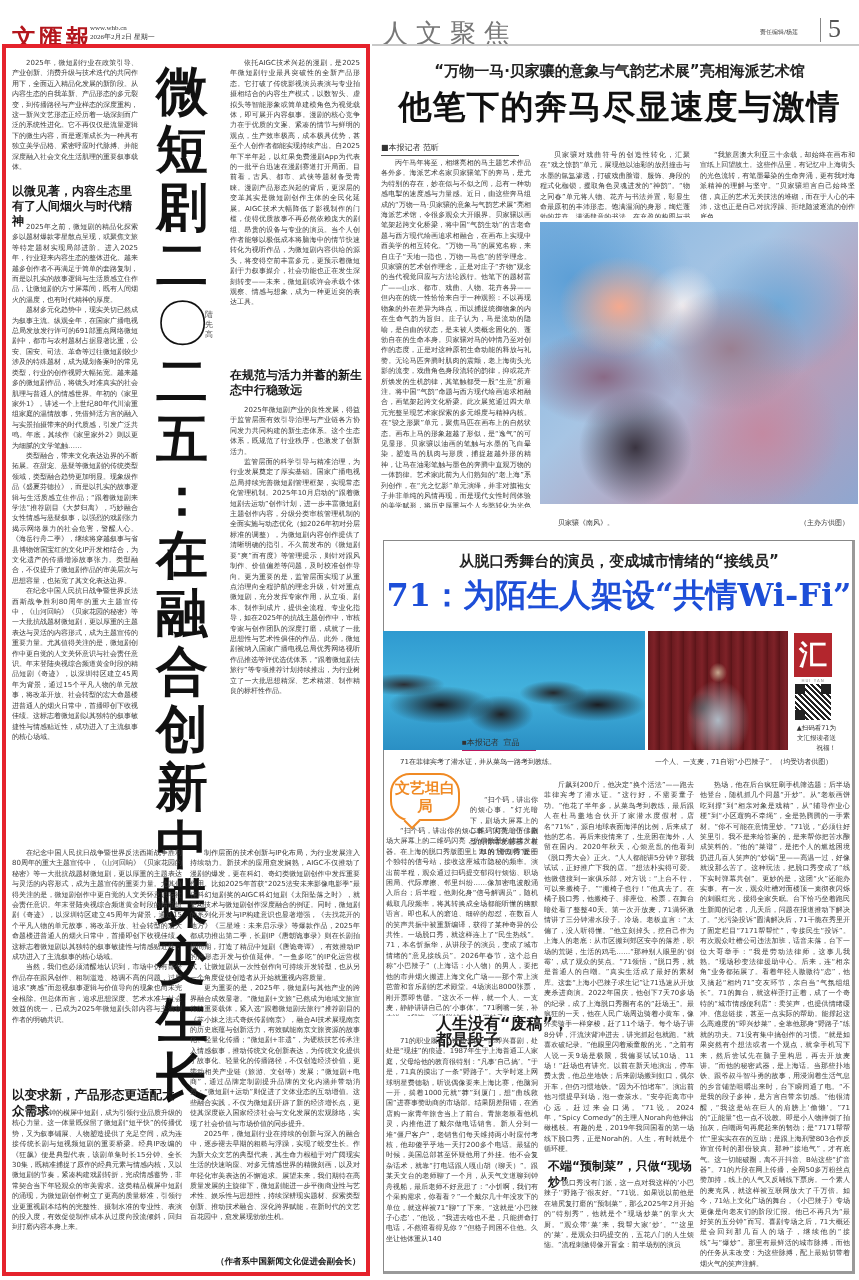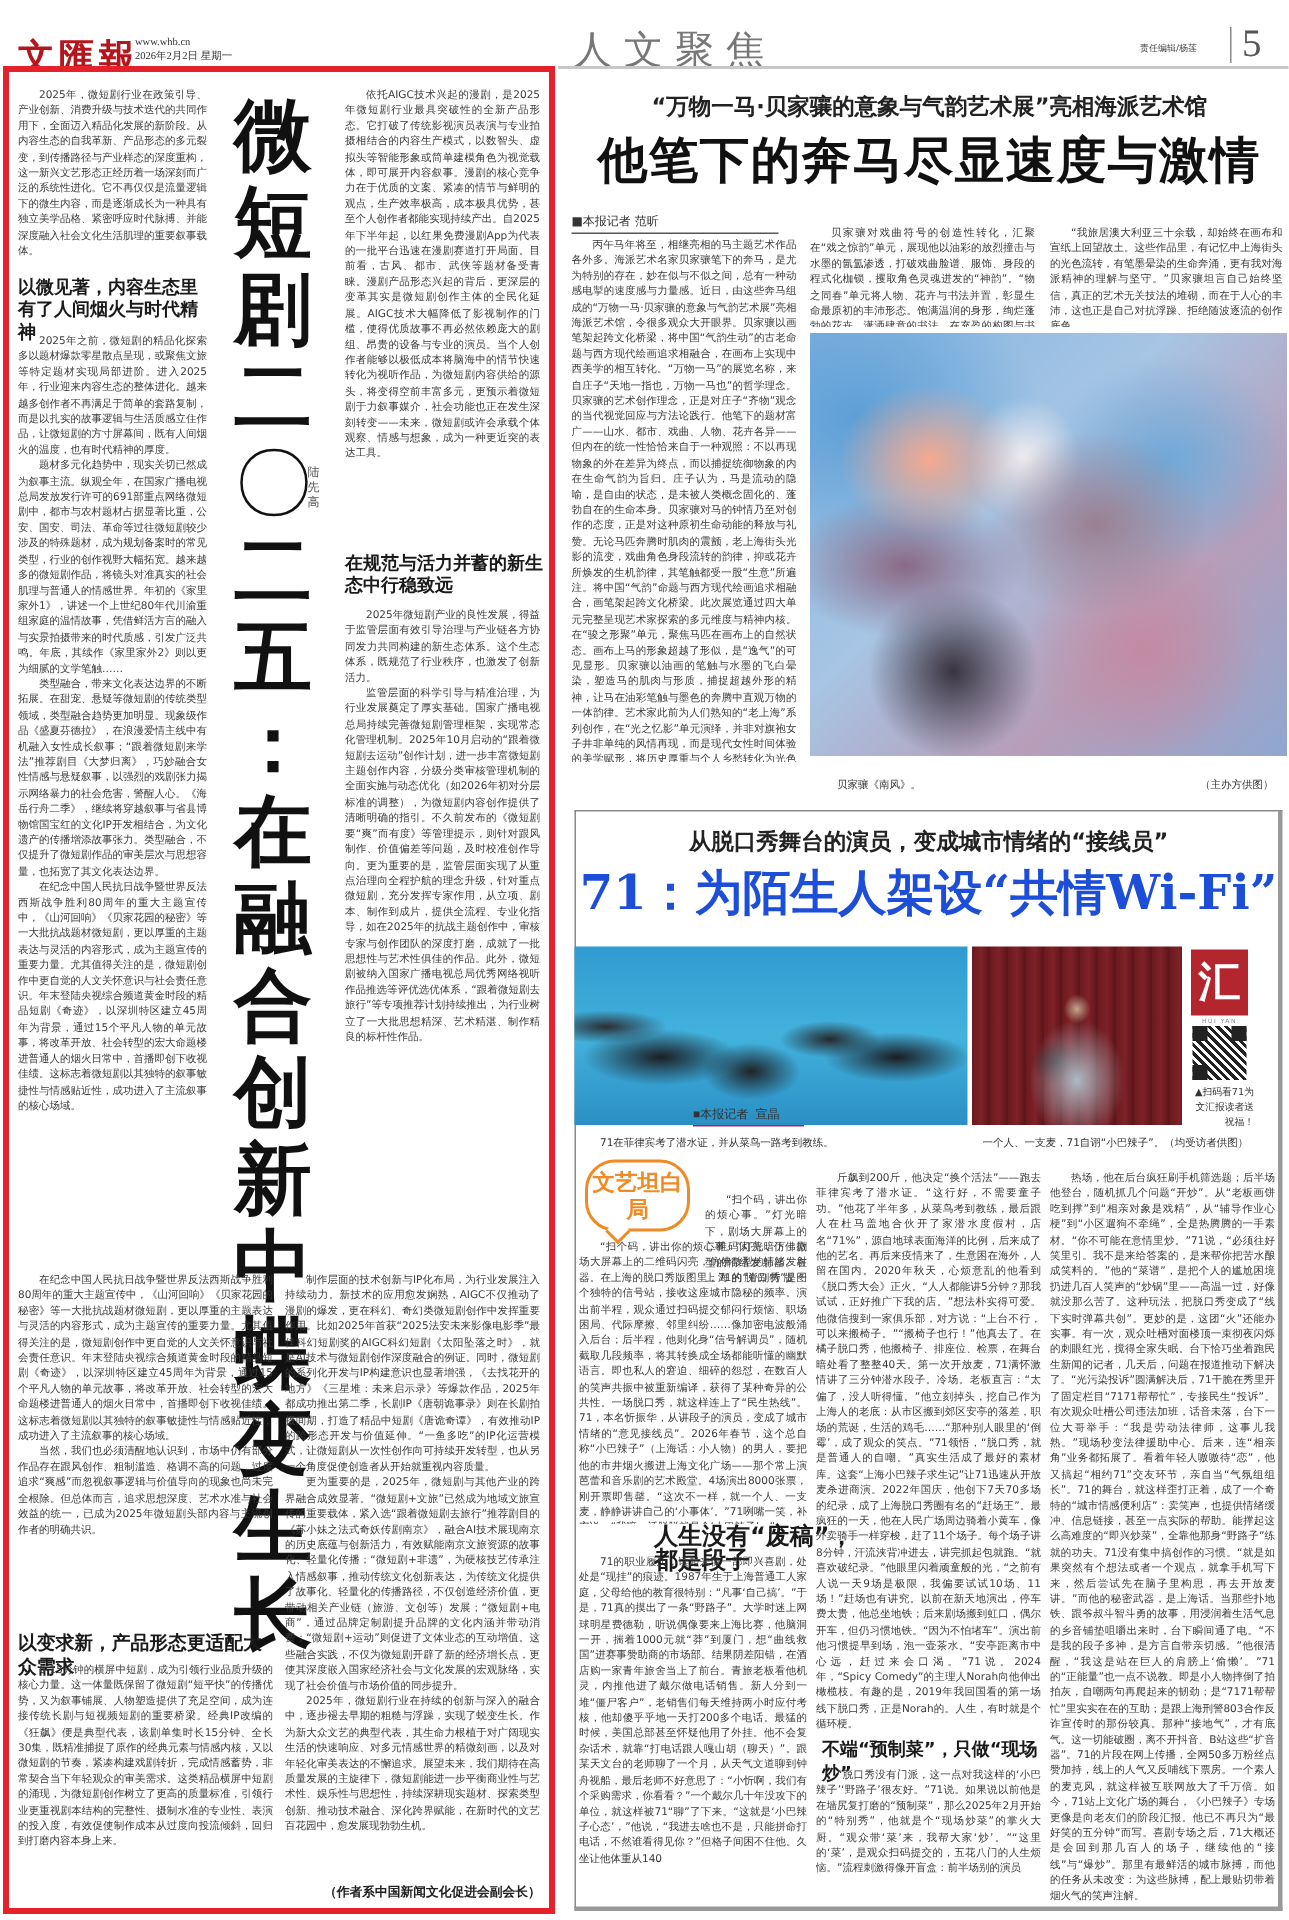--- a/index.html
+++ b/index.html
@@ -97,21 +97,21 @@
 
 <div class="red-box"></div>
 
 <div class="col" style="left:12px; top:58px; width:126px; height:116px;">
   <p>2025年，微短剧行业在政策引导、产业创新、消费升级与技术迭代的共同作用下，全面迈入精品化发展的新阶段。从内容生态的自我革新、产品形态的多元裂变，到传播路径与产业样态的深度重构，这一新兴文艺形态正经历着一场深刻而广泛的系统性进化。它不再仅仅是流量逻辑下的微生内容，而是逐渐成长为一种具有独立美学品格、紧密呼应时代脉搏、并能深度融入社会文化生活肌理的重要叙事载体。</p>
 </div>
 <div class="subhead" style="left:12px; top:184px; width:130px; font-size:12px; line-height:15px;">以微见著，内容生态里有了人间烟火与时代精神</div>
 <div class="col" style="left:12px; top:222px; width:126px; height:620px;">
   <p>2025年之前，微短剧的精品化探索多以题材爆款零星散点呈现，或聚焦文旅等特定题材实现局部进阶。进入2025年，行业迎来内容生态的整体进化。越来越多创作者不再满足于简单的套路复制，而是以扎实的故事逻辑与生活质感立住作品，让微短剧的方寸屏幕间，既有人间烟火的温度，也有时代精神的厚度。</p>
   <p>题材多元化趋势中，现实关切已然成为叙事主流。纵观全年，在国家广播电视总局发放发行许可的691部重点网络微短剧中，都市与农村题材占据显著比重，公安、国安、司法、革命等过往微短剧较少涉及的特殊题材，成为规划备案时的常见类型，行业的创作视野大幅拓宽。越来越多的微短剧作品，将镜头对准真实的社会肌理与普通人的情感世界。年初的《家里家外1》，讲述一个上世纪80年代川渝重组家庭的温情故事，凭借鲜活方言的融入与实景拍摄带来的时代质感，引发广泛共鸣。年底，其续作《家里家外2》则以更为细腻的文学笔触……</p>
-  <p>类型融合，带来文化表达边界的不断拓展。在甜宠、悬疑等微短剧的传统类型领域，类型融合趋势更加明显。现象级作品《盛夏芬德拉》，在浪漫爱情主线中有机融入女性成长叙事；“跟着微短剧来学法”推荐剧目《大梦归离》，巧妙融合女性情感与悬疑叙事，以强烈的戏剧张力揭示网络暴力的社会危害，警醒人心。《海岳行舟二季》，继续将穿越叙事与省县博物馆国宝红的文化IP开发相结合，为文化遗产的传播增添故事张力。类型融合，不仅提升了微短剧作品的审美层次与思想容量，也拓宽了其文化表达边界。</p>
+  <p>类型融合，带来文化表达边界的不断拓展。在甜宠、悬疑等微短剧的传统类型领域，类型融合趋势更加明显。现象级作品《盛夏芬德拉》，而是以扎实的故事逻辑与生活质感立住作品；“跟着微短剧来学法”推荐剧目《大梦归离》，巧妙融合女性情感与悬疑叙事，以强烈的戏剧张力揭示网络暴力的社会危害，警醒人心。《海岳行舟二季》，继续将穿越叙事与省县博物馆国宝红的文化IP开发相结合，为文化遗产的传播增添故事张力。类型融合，不仅提升了微短剧作品的审美层次与思想容量，也拓宽了其文化表达边界。</p>
   <p>在纪念中国人民抗日战争暨世界反法西斯战争胜利80周年的重大主题宣传中，《山河回响》《贝家花园的秘密》等一大批抗战题材微短剧，更以厚重的主题表达与灵活的内容形式，成为主题宣传的重要力量。尤其值得关注的是，微短剧创作中更自觉的人文关怀意识与社会责任意识。年末登陆央视综合频道黄金时段的精品短剧《奇迹》，以深圳特区建立45周年为背景，通过15个平凡人物的单元故事，将改革开放、社会转型的宏大命题楼进普通人的烟火日常中，首播即创下收视佳绩。这标志着微短剧以其独特的叙事敏捷性与情感贴近性，成功进入了主流叙事的核心场域。</p>
 </div>
 
 <div class="v-headline">
   <span>微</span>
   <span>短</span>
   <span>剧</span>
   <span>二</span>
   <span style="font-weight:normal">〇</span>
   <span>二</span>

